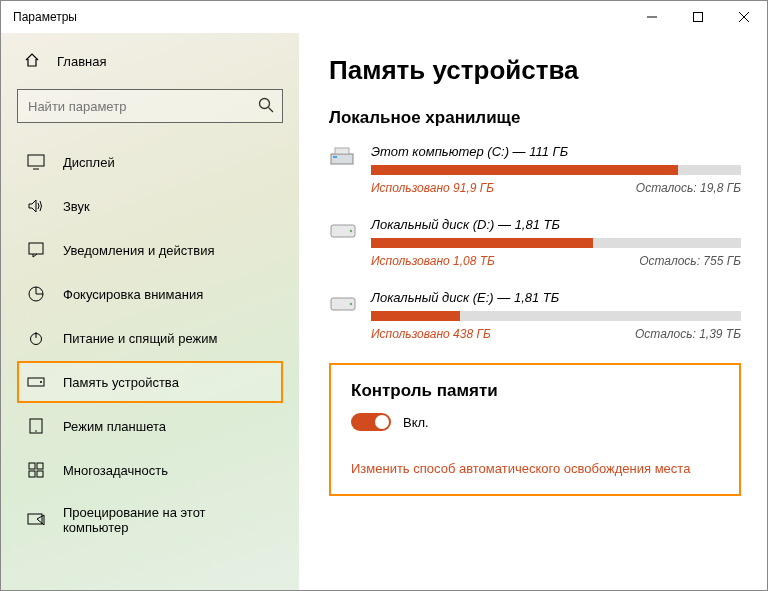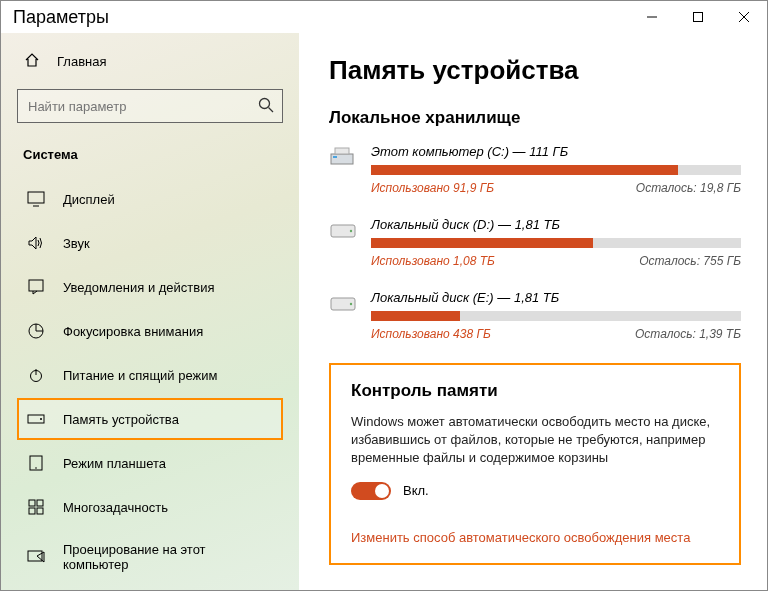--- a/index.html
+++ b/index.html
@@ -1,18 +1,18 @@
 <!DOCTYPE html>
 <html><head>
 <meta charset="utf-8">
 <style>
 * { box-sizing: border-box; margin: 0; padding: 0; }
 body { font-family: "Segoe UI", Arial, sans-serif; font-size: 13px; color: #000; background: #fff; }
 .window { width: 768px; height: 591px; border: 1px solid #888; display: flex; flex-direction: column; overflow: hidden; position: relative; }
-.titlebar { height: 32px; display: flex; align-items: center; padding-left: 12px; font-size: 18px; }
+.titlebar { height: 32px; display: flex; align-items: center; padding-left: 12px; font-size: 12px; }
 .titlebar-spacer { flex: 1; }
 .titlebar-btn { width: 46px; height: 32px; display: flex; align-items: center; justify-content: center; }
 .body { flex: 1; display: flex; overflow: hidden; }
 .sidebar { width: 298px; padding: 10px 0 0 0; background: linear-gradient(160deg, #f3efe6 0%, #e7e9d3 40%, #dcecd5 70%, #e5f0e3 100%); overflow-y: auto; }
 .sidebar-inner { padding: 0 16px; }
 .home-row { display: flex; align-items: flex-end; gap: 16px; padding: 8px 6px; margin-bottom: 12px; }
 .home-row span.lbl { font-size: 13px; }
 .search { position: relative; margin-bottom: 18px; }
 .search input { width: 100%; height: 34px; border: 1px solid #666; background: rgba(255,255,255,0.3); padding: 0 34px 0 10px; font-size: 13px; font-family: inherit; }
 .search .sicon { position: absolute; right: 8px; top: 7px; }
@@ -81,21 +81,20 @@
         <div class="search">
           <input type="text" placeholder="Найти параметр" style="">
           <span class="sicon icon">
               <svg width="18" height="18" viewBox="0 0 18 18">
                 <circle cx="7.5" cy="7.5" r="5" fill="none" stroke="#333" stroke-width="1.3"></circle>
                 <line x1="11.5" y1="11.5" x2="16" y2="16" stroke="#333" stroke-width="1.3"></line>
               </svg>
             </span>
         </div>
 
-        <div class="section-title">Система</div>
 
         <div class="nav-item">
           <span class="icon">
               <svg width="18" height="16" viewBox="0 0 18 16">
                 <rect x="1" y="1" width="16" height="11" fill="none" stroke="#000"></rect>
                 <line x1="6" y1="15" x2="12" y2="15" stroke="#000"></line>
               </svg>
             </span>
           <span>Дисплей</span>
         </div>
@@ -232,21 +231,20 @@
               <div class="drive-stats">
                 <span class="used">Использовано 438 ГБ</span>
                 <span class="remain">Осталось: 1,39 ТБ</span>
               </div>
             </div>
           </div>
         </div>
 
       <div class="control-box">
         <h2>Контроль памяти</h2>
-        <p class="control-desc">Windows может автоматически освободить место на диске, избавившись от файлов, которые не требуются, например временные файлы и содержимое корзины</p>
         <div class="toggle-row">
           <div class="toggle"></div>
           <span>Вкл.</span>
         </div>
         <div class="link">Изменить способ автоматического освобождения места</div>
       </div>
     </div>
   </div>
 </div>
 

